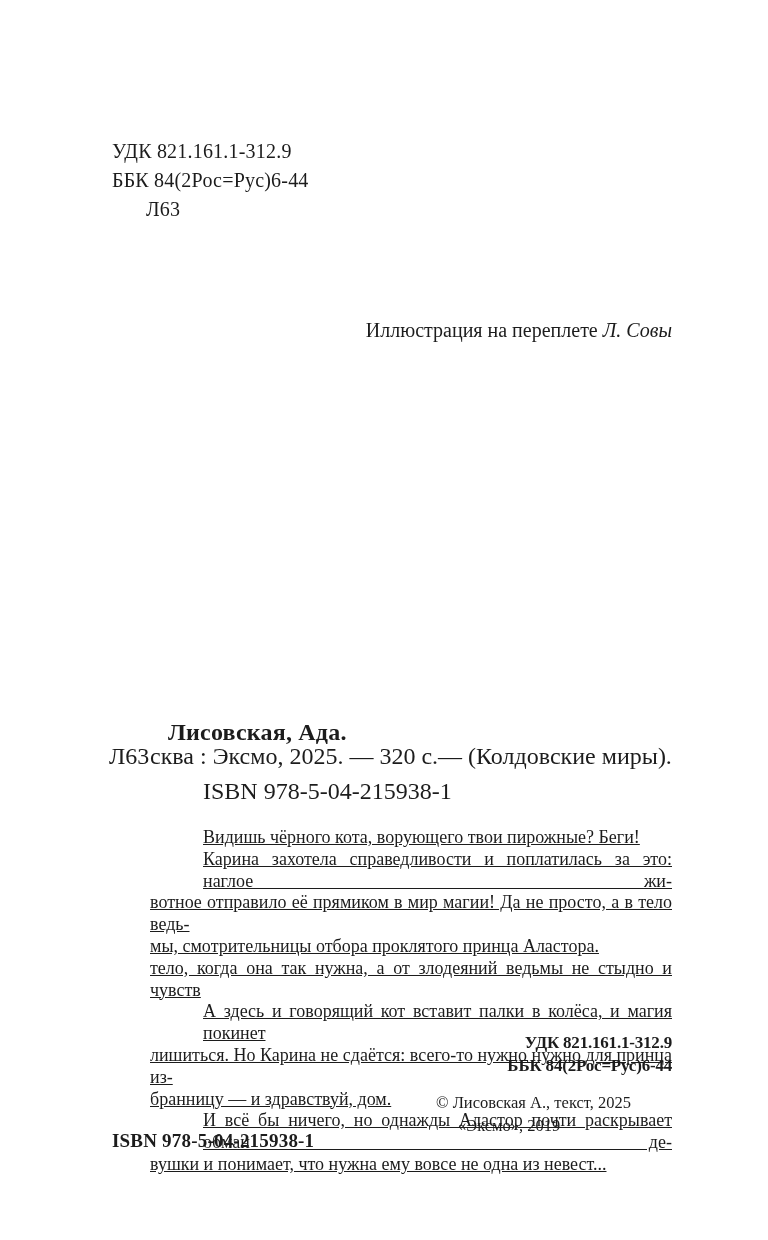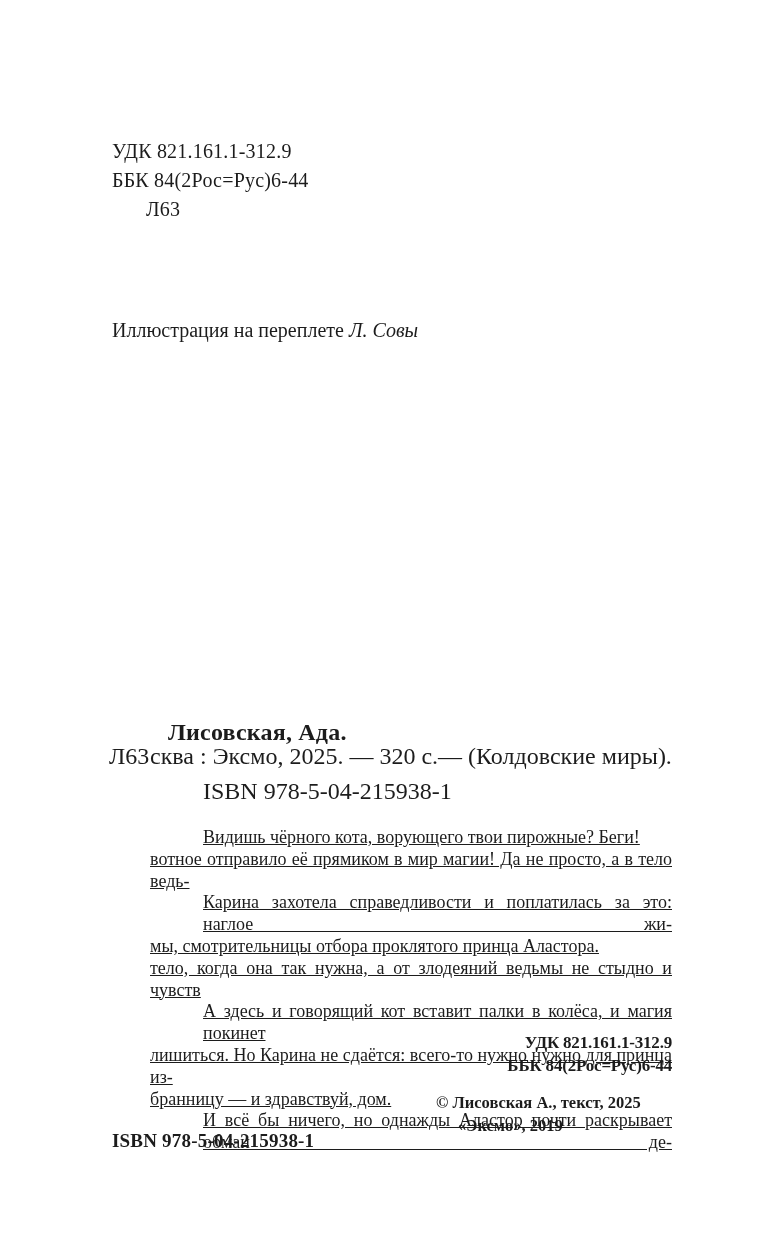--- a/index.html
+++ b/index.html
@@ -6,42 +6,42 @@
   .page {
     position:relative; width:768px; height:1240px; background:#ffffff;
     font-family:"Liberation Serif", serif; color:#1c1c1c; overflow:hidden;margin-top:36px;
   }
 
   
   .top-block { position:absolute; left:112px; top:101px; font-size:20px; line-height:29px; letter-spacing:0.2px; }
   .top-l63 { padding-left:34px; }
 
   
-  .illustration { position:absolute; left:112px; top:283px; width:560px; text-align:left; font-size:20px; }
+  .illustration { position:absolute; left:112px; top:283px; width:560px; text-align:right; font-size:20px; }
   .illustration .artist { font-style:italic; }
 
   
   .catalog { position:absolute; left:150px; top:684px; width:522px; font-size:24px; line-height:24px; }
   .catalog-author { font-weight:bold; padding-left:18px; letter-spacing:0.2px; }
   .catalog-l63 { position:absolute; left:-41px; top:24px; }
   .entry-first { padding-left:53px; text-align:justify; text-align-last:justify; }
   .catalog-isbn { padding-left:53px; margin-top:11px; }
 
   
   .annotation { position:absolute; left:150px; top:791px; width:522px; font-size:18px; line-height:21.8px;text-decoration:underline; }
   .ann-line { white-space:normal; }
   .ann-line.first { padding-left:53px; }
   .ann-line.just { text-align:justify; text-align-last:justify; }
 
   
   .class-block { position:absolute; right:96px; top:995px; text-align:right; font-weight:bold; font-size:17px; line-height:23px; letter-spacing:-0.2px; }
 
   
   .footer-isbn { position:absolute; left:112px; top:1094px; font-weight:bold; font-size:19px; letter-spacing:0.2px; }
-  .copyright { position:absolute; left:436px; top:1056px; font-weight:bold; font-size:16.5px; line-height:22.5px; }
+  .copyright { position:absolute; left:436px; top:1056px; font-weight:normal; font-size:16.5px; line-height:22.5px; }
   .copyright .cont { padding-left:22px; }
 </style>
 </head>
 <body>
 
 <div class="page">
 
   <div class="top-block">
     <div>УДК 821.161.1-312.9</div>
     <div>ББК 84(2Рос=Рус)6-44</div>
@@ -55,28 +55,29 @@
 
   <div class="catalog">
     <div class="catalog-author">Лисовская, Ада.</div>
     <div class="catalog-l63">Л63</div>
     <div>сква : Эксмо, 2025. — 320 с.— (Колдовские миры).</div>
     <div class="catalog-isbn">ISBN 978-5-04-215938-1</div>
   </div>
 
   <div class="annotation">
     <div class="ann-line first">Видишь чёрного кота, ворующего твои пирожные? Беги!</div>
+    <div class="ann-line first just">Карина захотела справедливости и поплатилась за это: наглое жи-</div>
     <div class="ann-line just">вотное отправило её прямиком в мир магии! Да не просто, а в тело ведь-</div>
-    <div class="ann-line first just">Карина захотела справедливости и поплатилась за это: наглое жи-</div>
     <div class="ann-line">мы, смотрительницы отбора проклятого принца Аластора.</div>
     <div class="ann-line just">тело, когда она так нужна, а от злодеяний ведьмы не стыдно и чувств</div>
     <div class="ann-line first just">А здесь и говорящий кот вставит палки в колёса, и магия покинет</div>
     <div class="ann-line just">лишиться. Но Карина не сдаётся: всего-то нужно нужно для принца из-</div>
     <div class="ann-line">бранницу — и здравствуй, дом.</div>
     <div class="ann-line first just">И всё бы ничего, но однажды Аластор почти раскрывает обман де-</div>
+    <div class="ann-line">вушки и понимает, что нужна ему вовсе не одна из невест...</div>
   </div>
 
   <div class="class-block">
     <div>УДК 821.161.1-312.9</div>
     <div>ББК 84(2Рос=Рус)6-44</div>
   </div>
 
   <div class="copyright">
     <div>© Лисовская А., текст, 2025</div>
     <div class="cont">«Эксмо», 2019</div>

